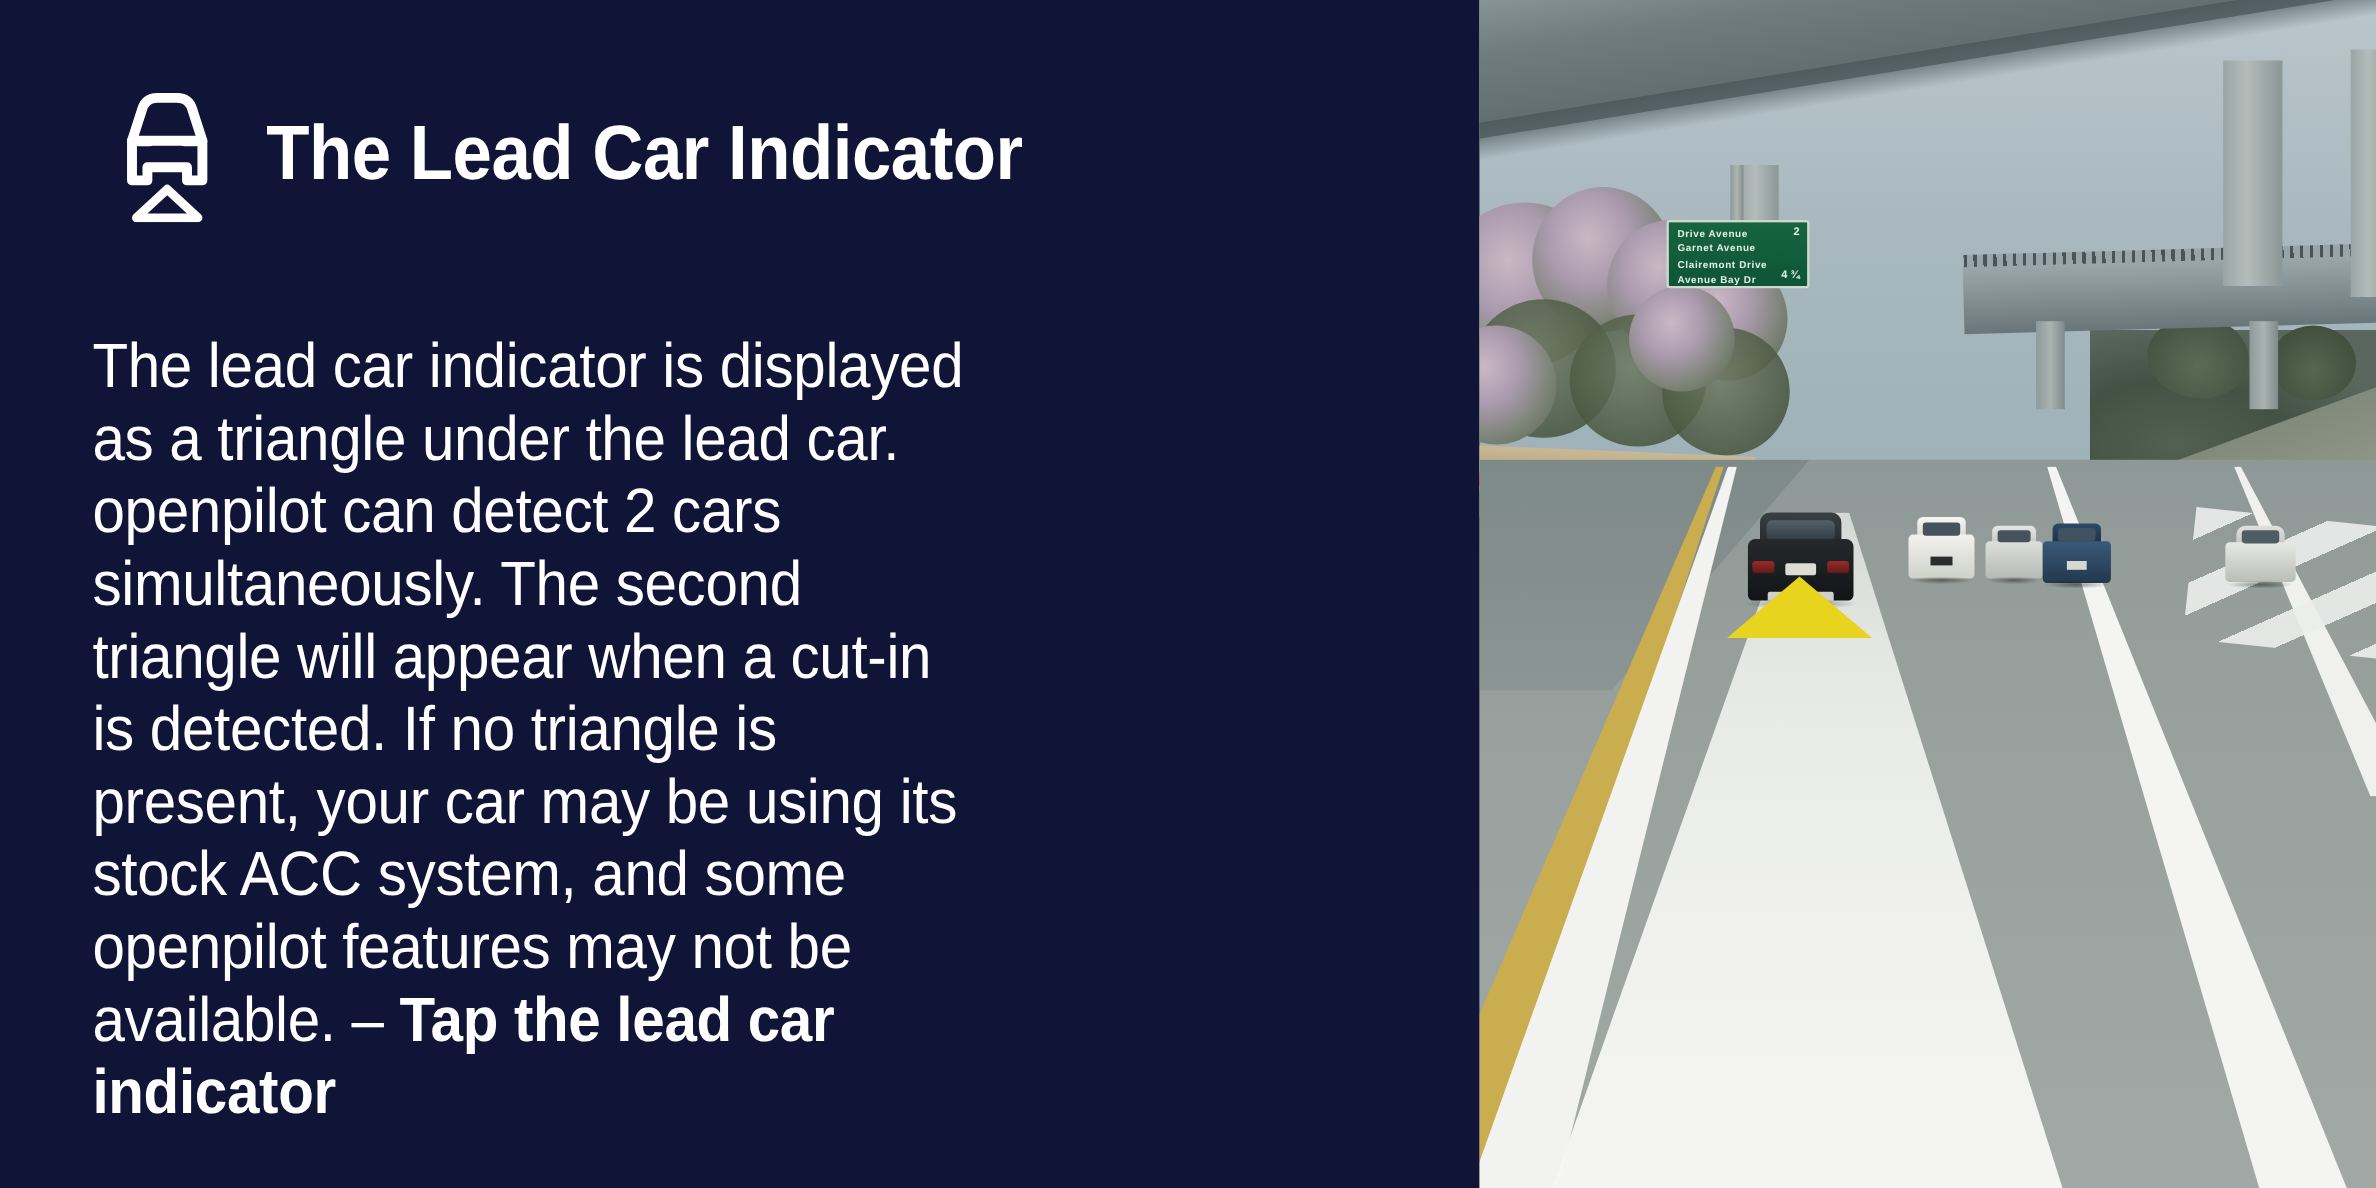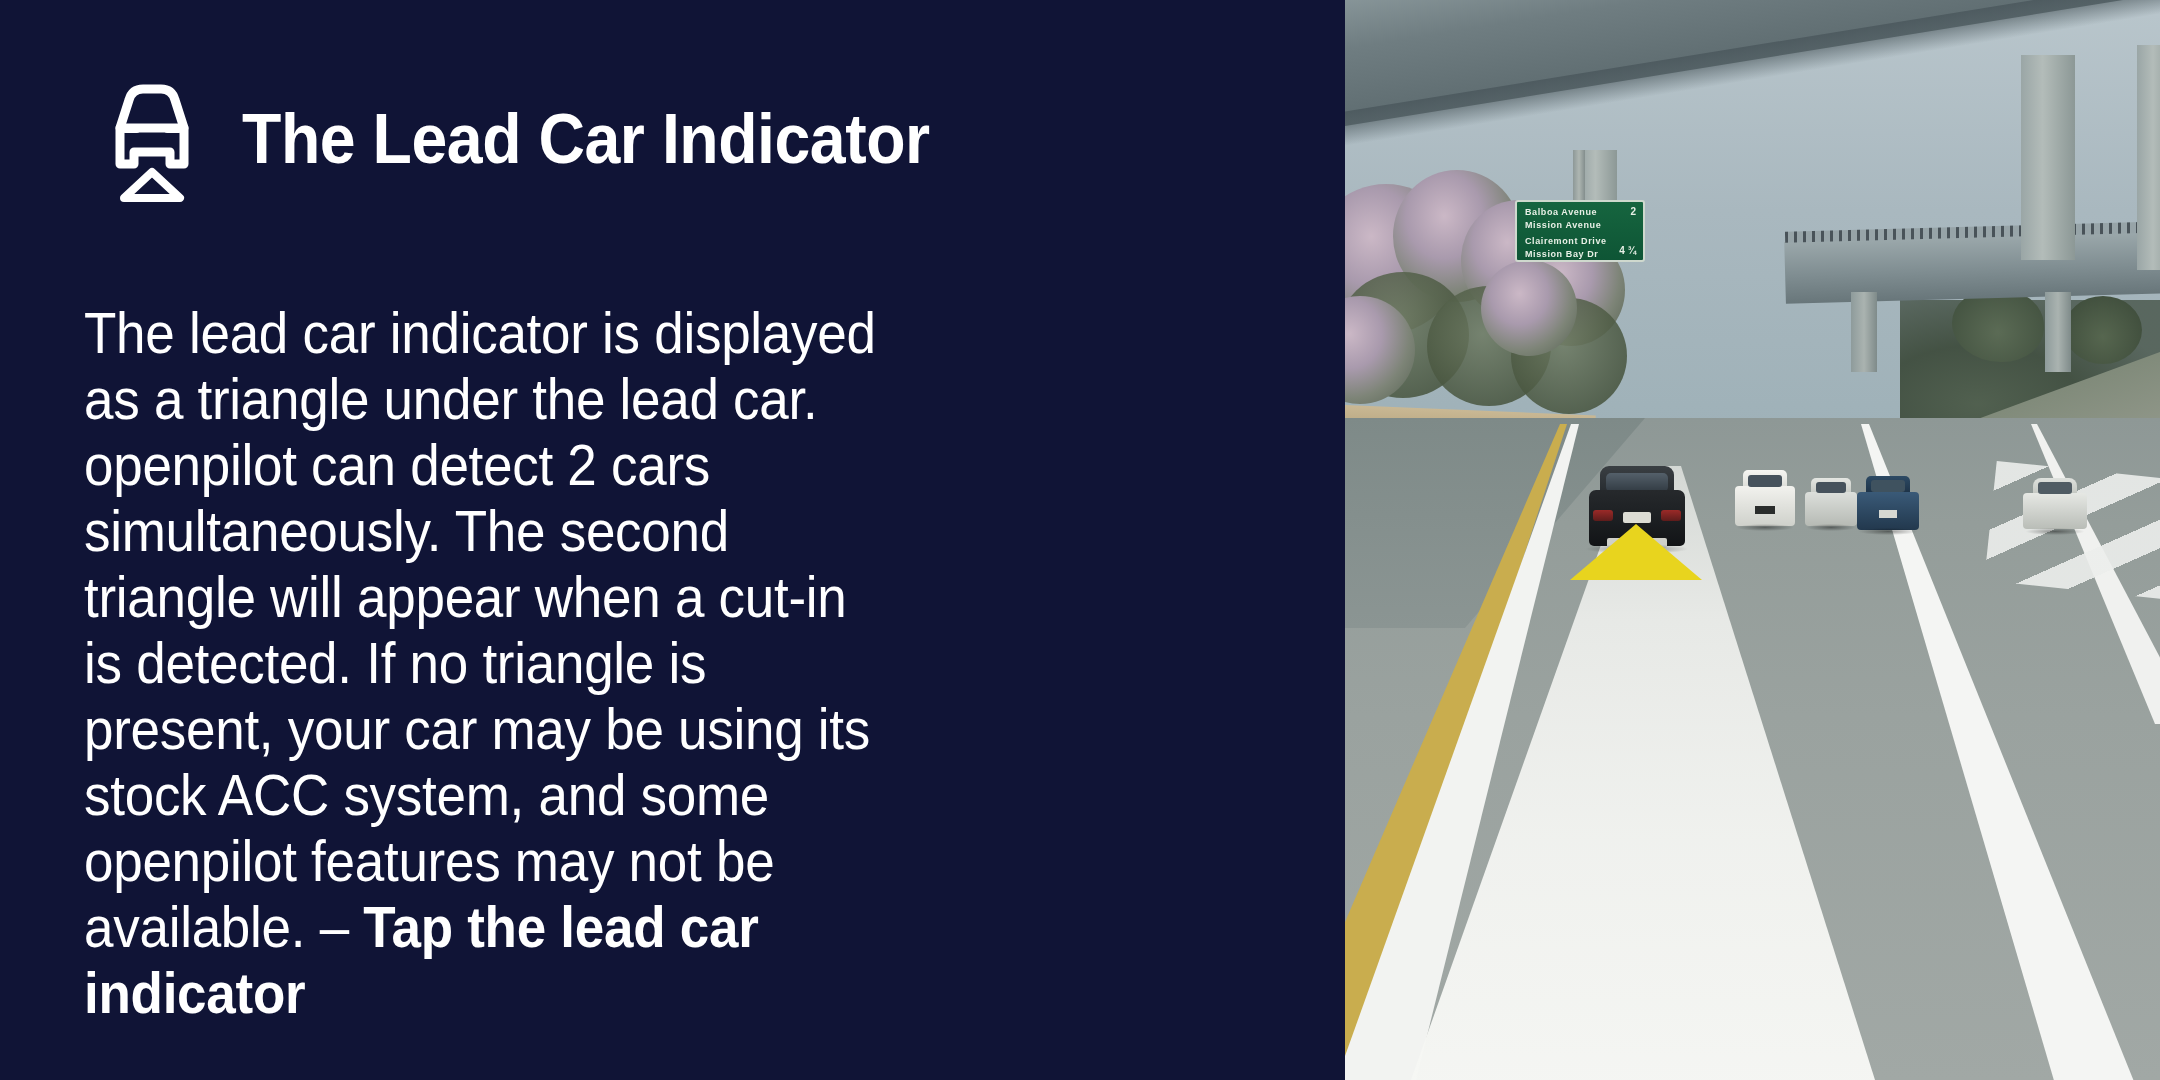--- a/index.html
+++ b/index.html
@@ -351,24 +351,24 @@
       <div class="bush-dark" style="left:180px; top:122px; width:116px; height:116px;"></div>
       <div class="bush" style="left:-26px; top:120px; width:110px; height:108px;"></div>
       <div class="bush" style="left:150px; top:84px;  width:96px;  height:96px;"></div>
     </div>
     <div class="barrier"></div>
     <div class="red-curb"></div>
 
     <div class="sign-post"></div>
     <div class="hw-sign">
       <div class="hw-left">
-        <div class="hw-line">Balboa Avenue</div>
-        <div class="hw-line">Mission Avenue</div>
+        <div class="hw-line">Drive Avenue</div>
+        <div class="hw-line">Garnet Avenue</div>
         <div class="hw-line sp">Clairemont Drive</div>
-        <div class="hw-line">Mission Bay Dr</div>
+        <div class="hw-line">Avenue Bay Dr</div>
       </div>
       <div class="hw-right">
         <div class="hw-dist">2</div>
         <div class="hw-dist">4 ¾</div>
       </div>
     </div>
 
     <div class="road"></div>
     <div class="shoulder-left"></div>
     <div class="yellow-line"></div>

